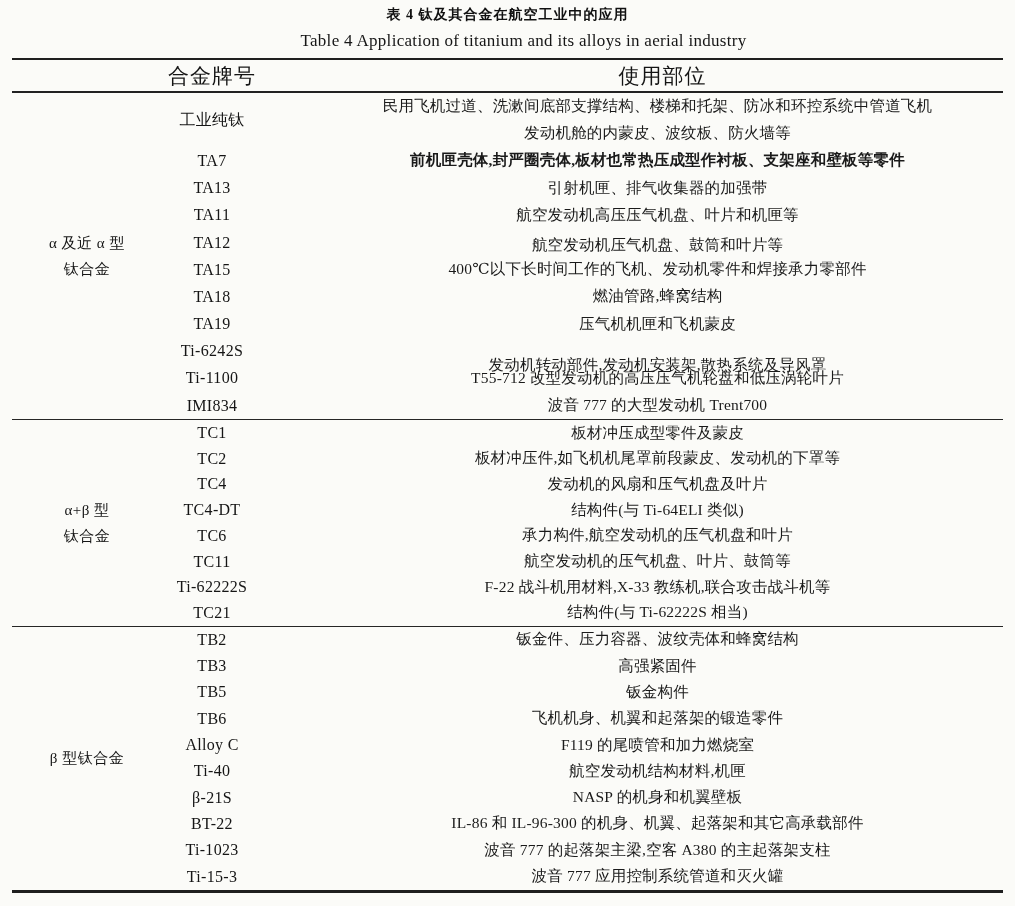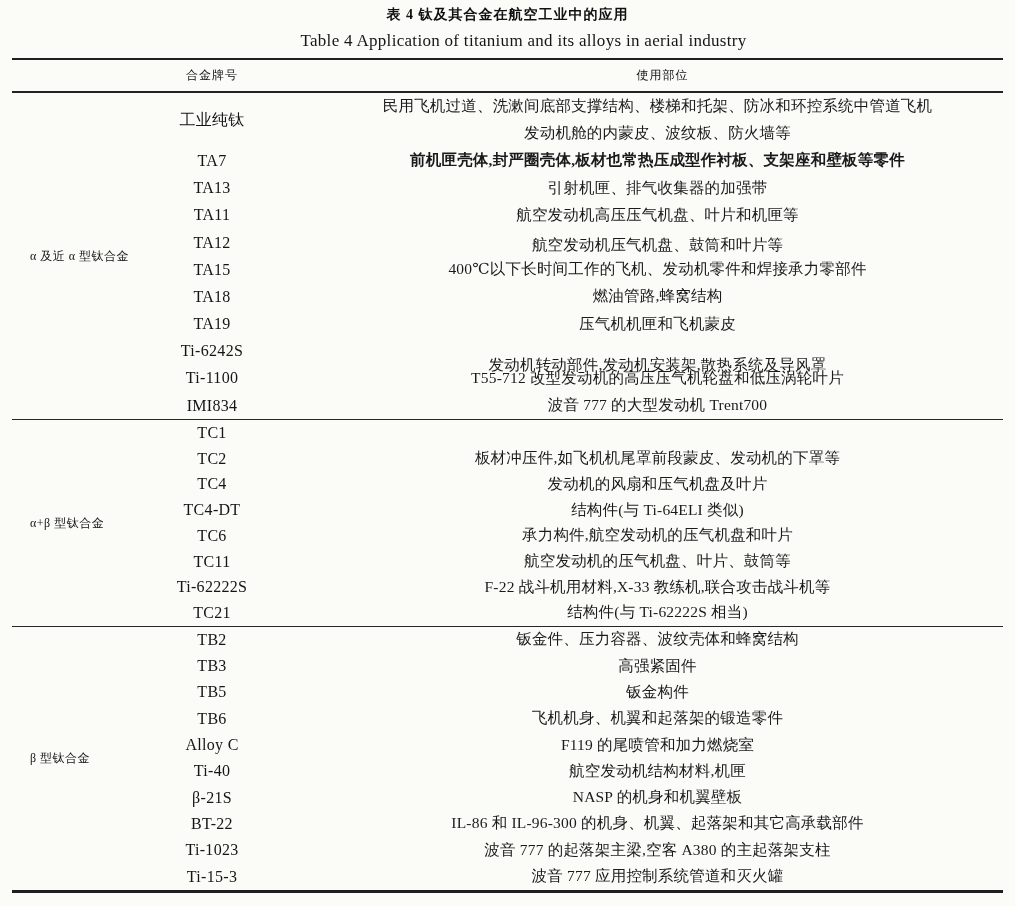--- a/index.html
+++ b/index.html
@@ -32,38 +32,38 @@
     border-bottom:3px solid #1f1f1f;
   }
   .thead{
     display:grid;
     grid-template-columns:132px 136px 1fr;
     border-bottom:2px solid #222;
     height:31px;
   }
   .thead .hcell{
     display:flex;align-items:center;justify-content:center;
-    font-size:12px;color:#141414;
+    font-size:21px;color:#141414;
     letter-spacing:1px;
   }
   .group{
     display:grid;
     grid-template-columns:132px 136px 1fr;
     position:relative;
   }
   .group.g2,.group.g3{border-top:1.5px solid #262626;}
   .g1{--rh:27.2px;}
   .g2{--rh:25.7px;}
   .g3{--rh:26.3px;}
   .group{grid-auto-rows:var(--rh);}
   .cat-cell{
     grid-column:1;
-    display:flex;flex-direction:row;
-    align-items:center;justify-content:flex-start;
-    font-size:12px;color:#151515;
+    display:flex;flex-direction:column;
+    align-items:center;justify-content:center;
+    font-size:15px;color:#151515;
     line-height:26px;
     padding-left:18px;
     letter-spacing:.5px;
   }
   .alloy-cell{
     grid-column:2;
     display:flex;align-items:center;justify-content:center;
     font-size:16px;color:#151515;
     letter-spacing:.3px;
     white-space:nowrap;
@@ -118,20 +118,21 @@
           <div class="usage-line" style="grid-row: 11;">T55-712 改型发动机的高压压气机轮盘和低压涡轮叶片</div>
           <div class="alloy-cell" style="grid-row: 12 / span 1;">IMI834</div>
           <div class="usage-line" style="grid-row: 12;">波音 777 的大型发动机 Trent700</div>
         </div>
         <div class="group g2">
           <div class="cat-cell" style="grid-row: 1 / span 8;">
             <div>α+β 型</div>
             <div>钛合金</div>
           </div>
           <div class="alloy-cell" style="grid-row: 1 / span 1;">TC1</div>
+          <div class="usage-line" style="grid-row: 1;">板材冲压成型零件及蒙皮</div>
           <div class="alloy-cell" style="grid-row: 2 / span 1;">TC2</div>
           <div class="usage-line" style="grid-row: 2;">板材冲压件,如飞机机尾罩前段蒙皮、发动机的下罩等</div>
           <div class="alloy-cell" style="grid-row: 3 / span 1;">TC4</div>
           <div class="usage-line" style="grid-row: 3;">发动机的风扇和压气机盘及叶片</div>
           <div class="alloy-cell" style="grid-row: 4 / span 1;">TC4-DT</div>
           <div class="usage-line" style="grid-row: 4;">结构件(与 Ti-64ELI 类似)</div>
           <div class="alloy-cell" style="grid-row: 5 / span 1;">TC6</div>
           <div class="usage-line" style="grid-row: 5;">承力构件,航空发动机的压气机盘和叶片</div>
           <div class="alloy-cell" style="grid-row: 6 / span 1;">TC11</div>
           <div class="usage-line" style="grid-row: 6;">航空发动机的压气机盘、叶片、鼓筒等</div>

